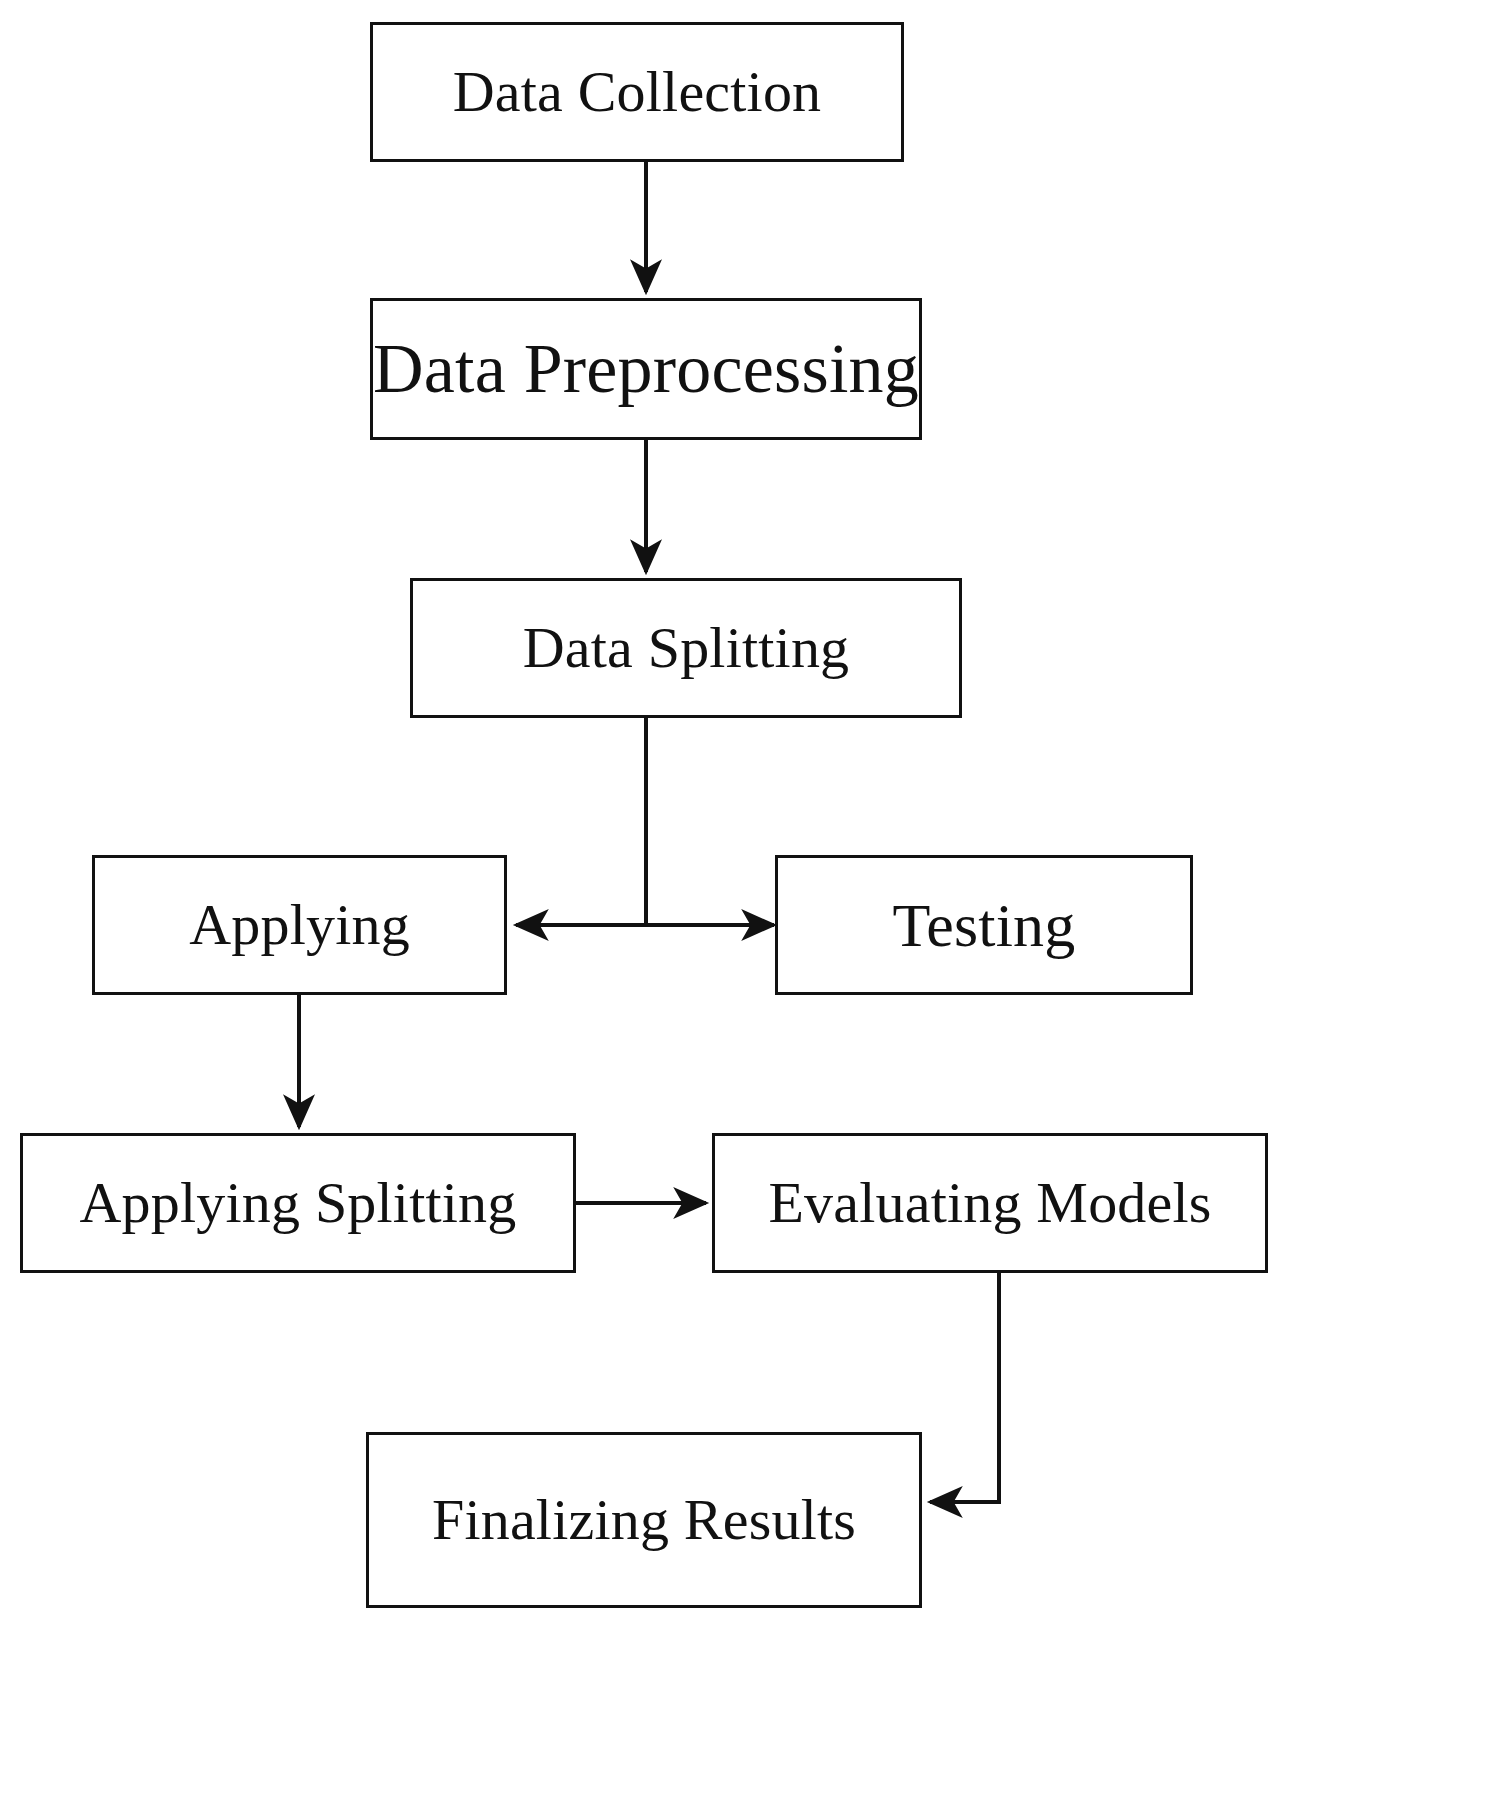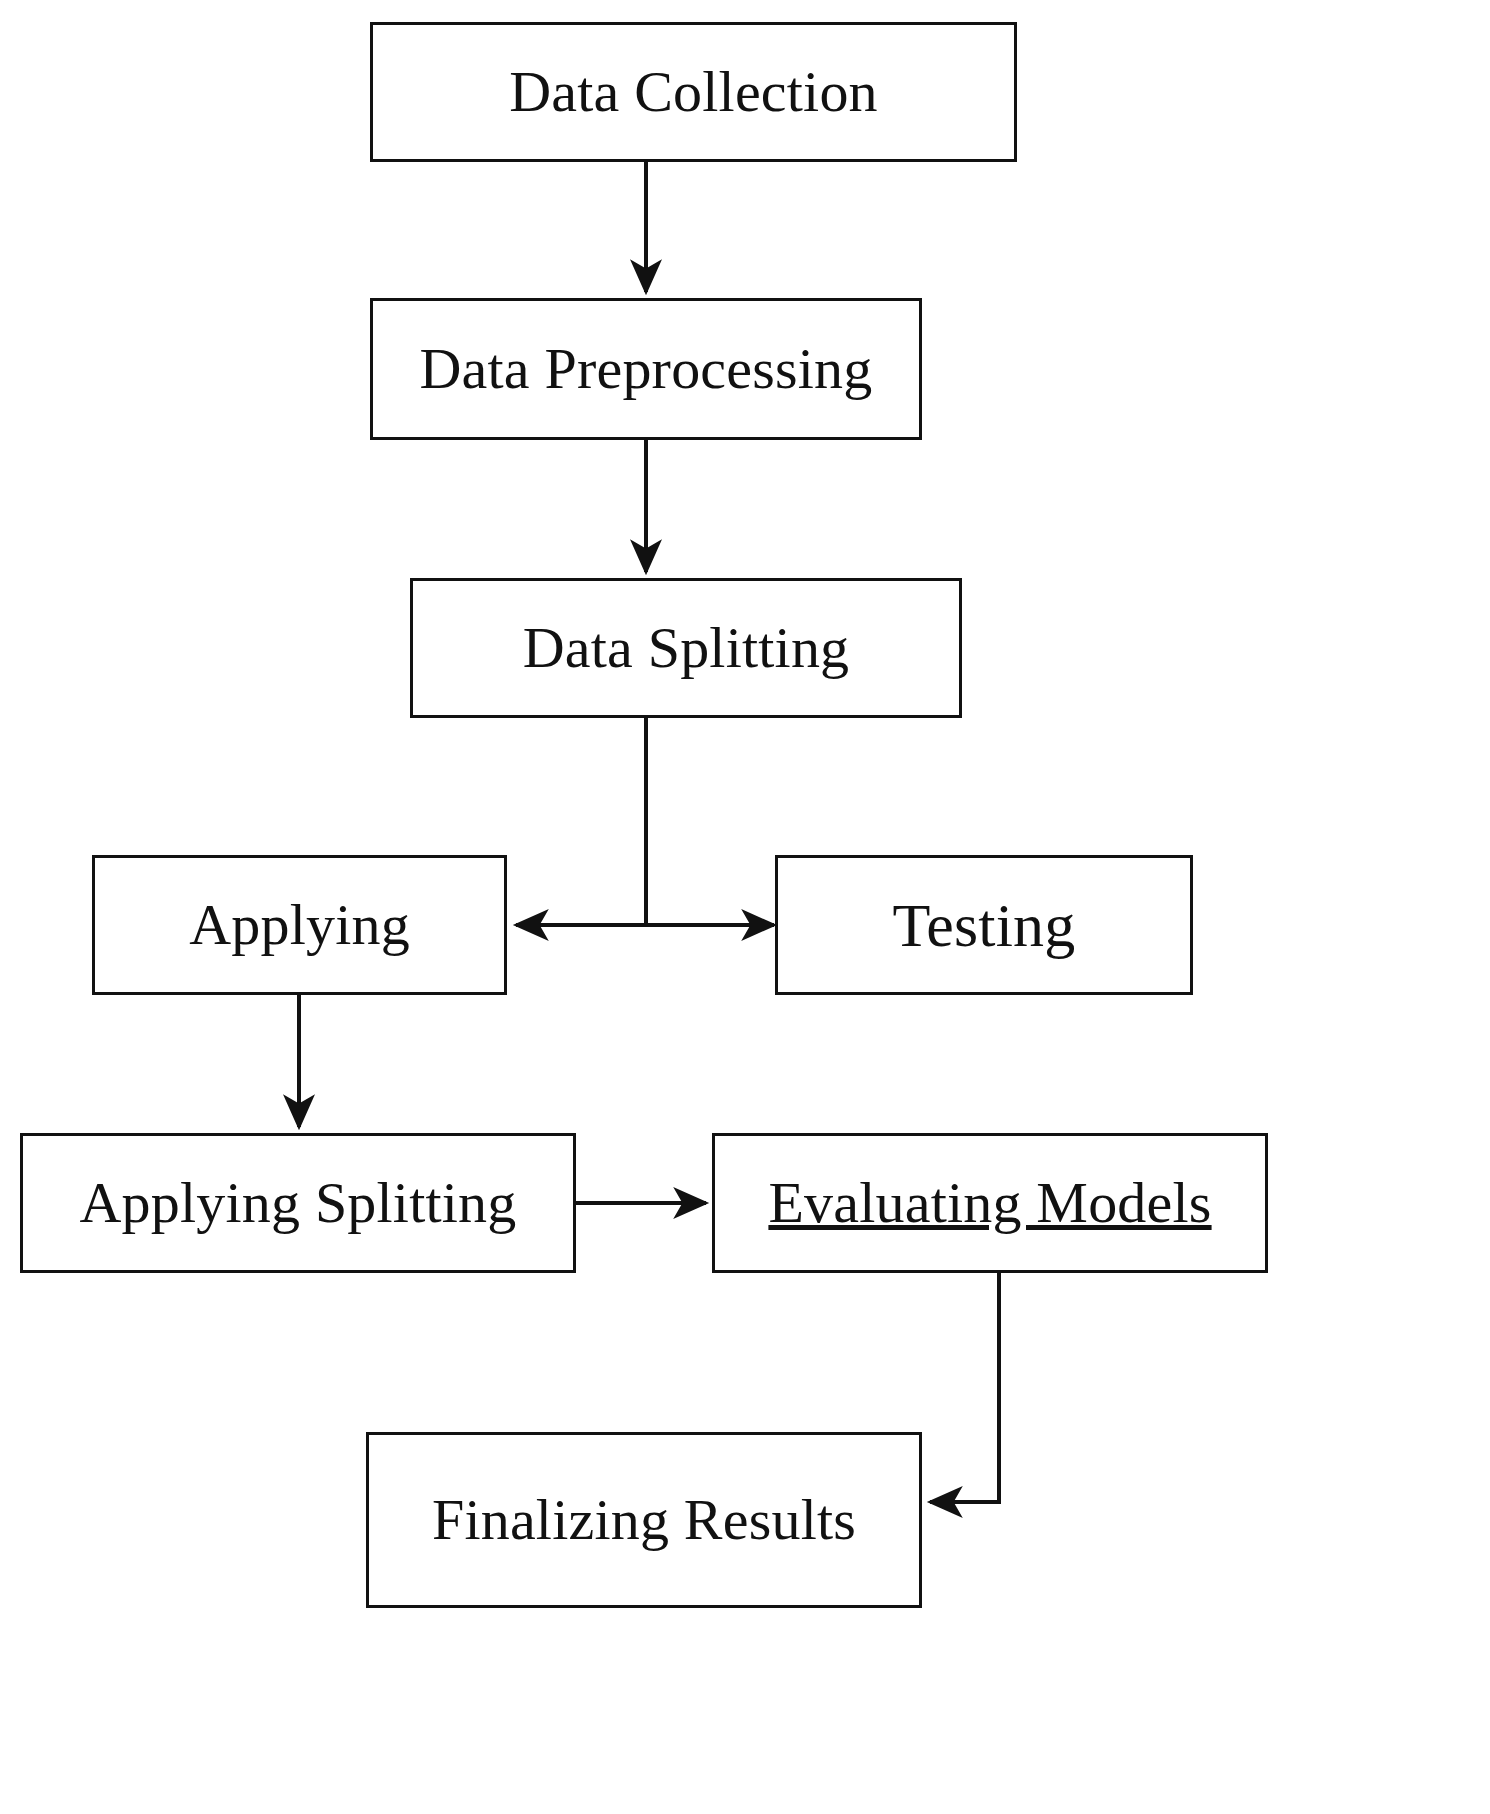--- a/index.html
+++ b/index.html
@@ -34,27 +34,27 @@
   }
   #edges {
     position: absolute;
     left: 0;
     top: 0;
     width: 1490px;
     height: 1814px;
     pointer-events: none;
   }
   
-  #node-data-collection   { left: 370px;  top: 22px;   width: 647px; height: 140px; font-size: 58px; }
-  #node-data-preprocessing{ left: 370px;  top: 298px;  width: 552px; height: 142px; font-size: 58px; }
+  #node-data-collection   { left: 370px;  top: 22px;   width: 534px; height: 140px; font-size: 58px; }
+  #node-data-preprocessing{ left: 370px;  top: 298px;  width: 552px; height: 142px; font-size: 70px; }
   #node-data-splitting    { left: 370px;  top: 578px;  width: 552px; height: 140px; font-size: 58px; margin-left: 40px; }
   #node-training          { left: 92px;   top: 855px;  width: 415px; height: 140px; font-size: 58px; }
   #node-testing           { left: 775px;  top: 855px;  width: 418px; height: 140px; font-size: 62px; }
   #node-applying-algorithms { left: 20px; top: 1133px; width: 556px; height: 140px; font-size: 58px; }
-  #node-evaluating-models { left: 712px;  top: 1133px; width: 556px; height: 140px; font-size: 58px; text-decoration: underline; }
+  #node-evaluating-models { left: 712px;  top: 1133px; width: 556px; height: 140px; font-size: 58px; }
   #node-finalizing-results{ left: 366px;  top: 1432px; width: 556px; height: 176px; font-size: 58px; }
 </style>
 </head>
 <body>
 
 <div id="canvas">
 
   <svg id="edges" viewBox="0 0 1490 1814" xmlns="http://www.w3.org/2000/svg">
     <defs>
       <marker id="arrow" markerWidth="10" markerHeight="10" refX="8.2" refY="4" orient="auto" markerUnits="strokeWidth">

